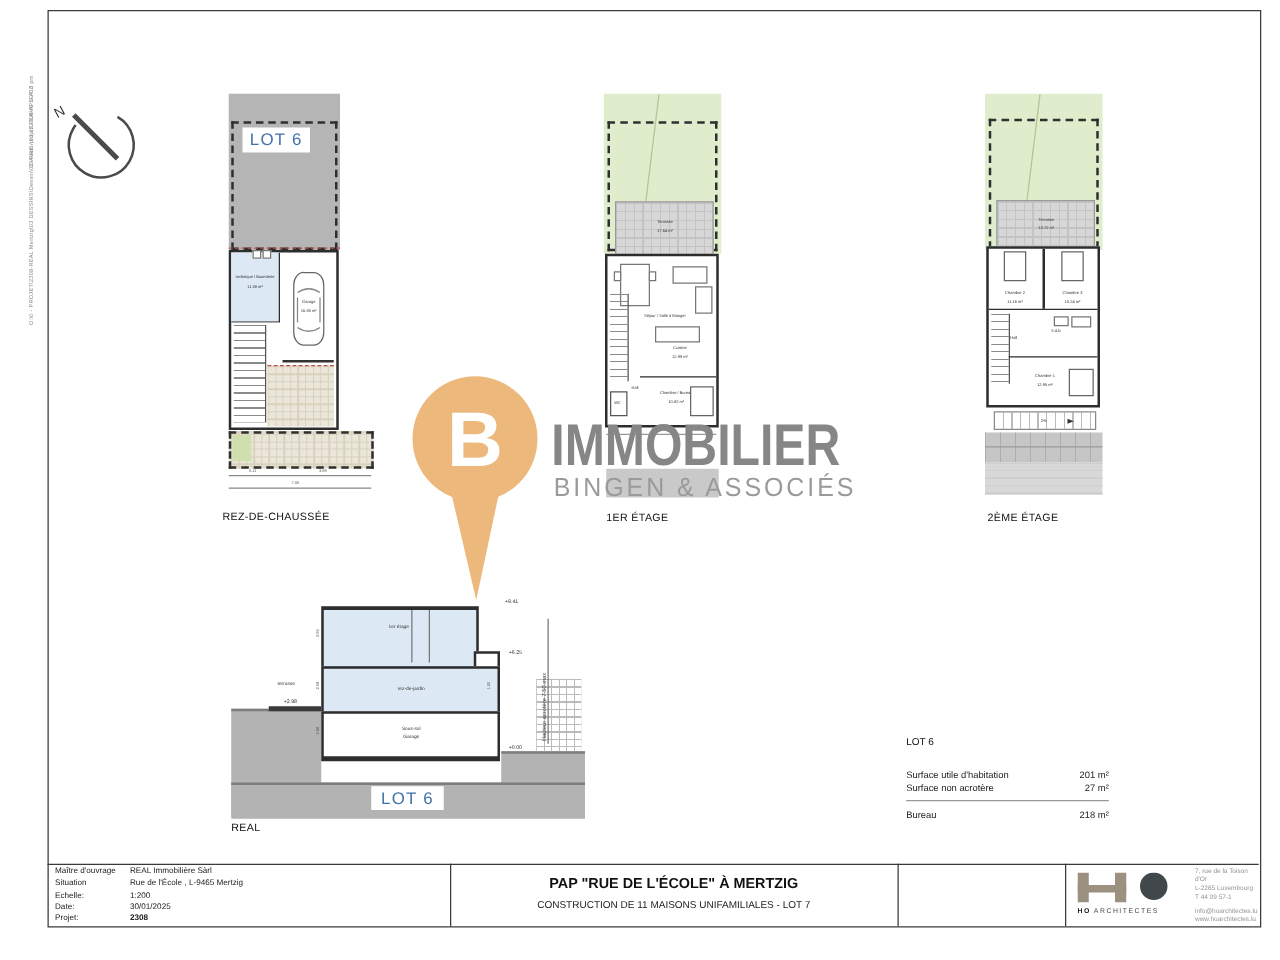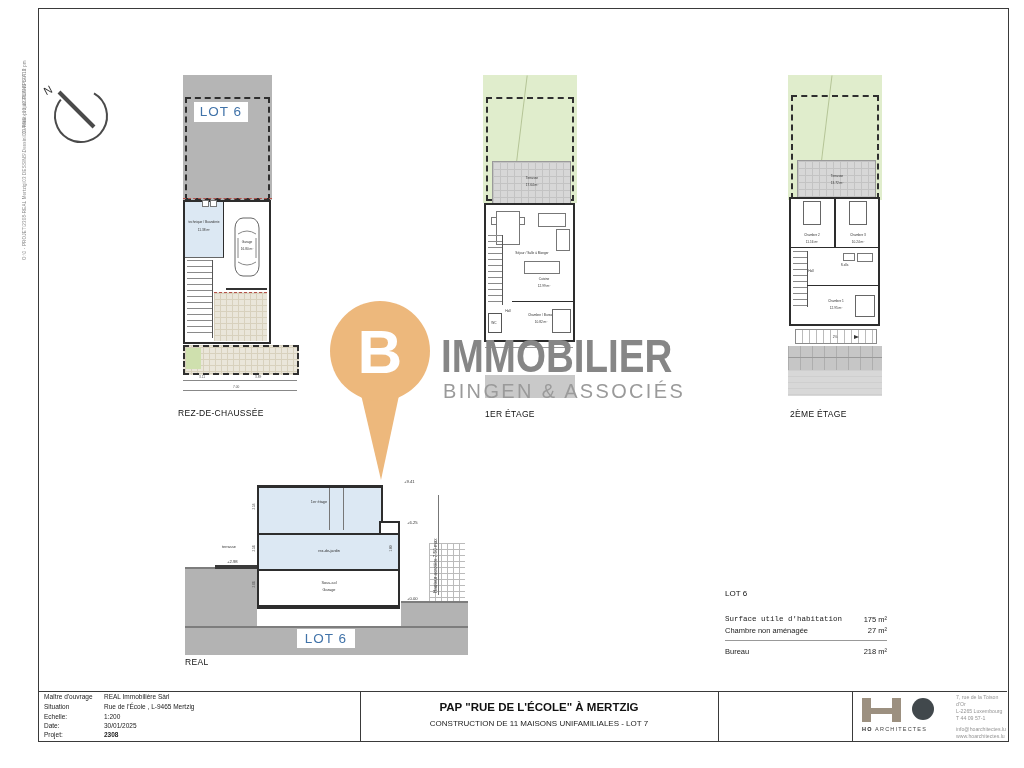--- a/index.html
+++ b/index.html
@@ -232,23 +232,23 @@
     <polygon points="32,86 74,86 54,180" fill="#edb87c"></polygon>
     <circle cx="53" cy="51" r="50" fill="#edb87c"></circle>
     <text x="53" y="73" text-anchor="middle" font-family="Liberation Sans, sans-serif" font-size="62" font-weight="bold" fill="#ffffff">B</text>
   </svg>
 </div>
 <div class="abs wm-title" style="left:441px;top:328px;z-index:30;">IMMOBILIER</div>
 <div class="abs wm-sub" style="left:443px;top:379px;z-index:30;">BINGEN &amp; ASSOCIÉS</div>
 
 <div class="abs" style="left:725px;top:589px;width:162px;">
   <div class="abs" style="left:0;top:0;font-size:8px;color:#111;">LOT 6</div>
-  <div class="abs" style="left:0;top:26px;font-size:7.5px;font-family:Liberation Mono, monospace;">Surface utile d'habitation</div>
-  <div class="abs" style="right:0;top:26px;font-size:7.5px;text-align:right;">175 m²</div>
-  <div class="abs" style="left:0;top:37px;font-size:7.5px;">Chambre non aménagée</div>
+  <div class="abs" style="left:0;top:26px;font-size:7.5px;">Surface utile d'habitation</div>
+  <div class="abs" style="right:0;top:26px;font-size:7.5px;text-align:right;">201 m²</div>
+  <div class="abs" style="left:0;top:37px;font-size:7.5px;">Surface non acrotère</div>
   <div class="abs" style="right:0;top:37px;font-size:7.5px;text-align:right;">27 m²</div>
   <div class="abs" style="left:0;top:51px;width:162px;border-top:1px solid #999;"></div>
   <div class="abs" style="left:0;top:58px;font-size:7.5px;">Bureau</div>
   <div class="abs" style="right:0;top:58px;font-size:7.5px;text-align:right;">218 m²</div>
 </div>
 
 <div class="abs hline" style="left:38px;top:691px;width:969px;"></div>
 <div class="abs vline" style="left:360px;top:691px;height:50px;"></div>
 <div class="abs vline" style="left:718px;top:691px;height:50px;"></div>
 <div class="abs vline" style="left:852px;top:691px;height:50px;"></div>

